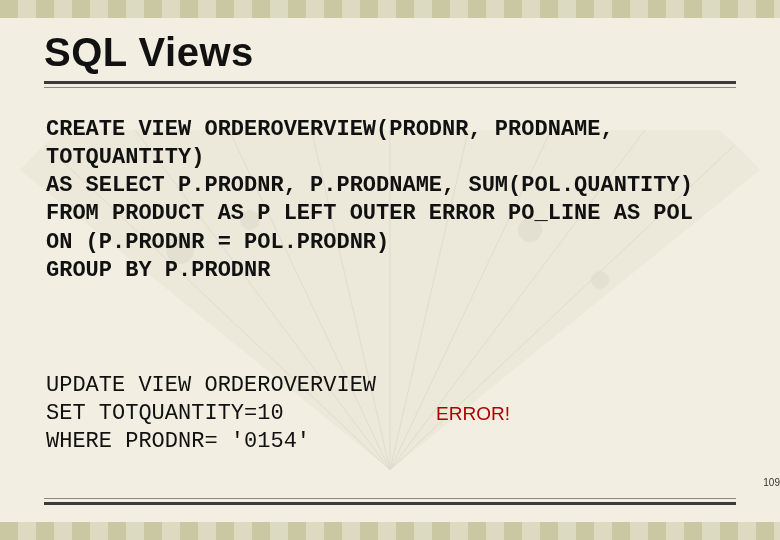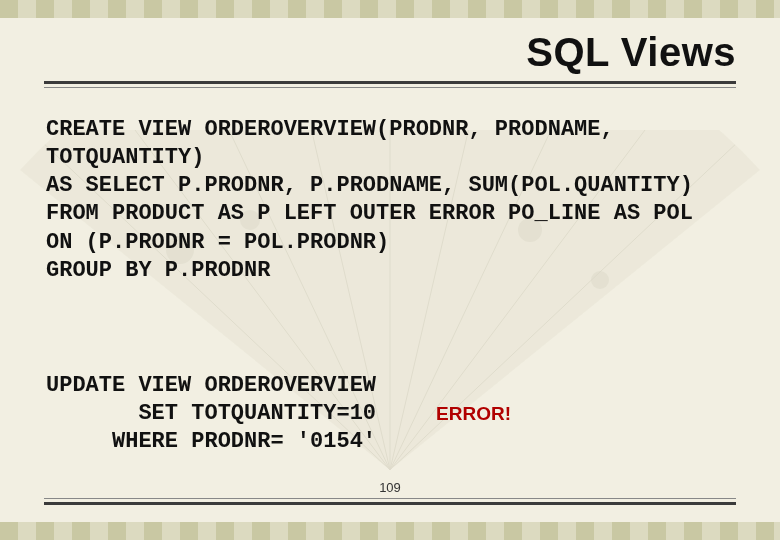--- a/index.html
+++ b/index.html
@@ -38,21 +38,21 @@
     height: 340px;
     pointer-events: none;
     opacity: 0.22;
   }
 
   .title-wrap {
     position: absolute;
     top: 30px;
     left: 44px;
     right: 44px;
-    text-align: right;
+    text-align: left;
   }
   .title-wrap h1 {
     margin: 0 0 6px 0;
     font-size: 40px;
     font-weight: bold;
     color: #111;
     letter-spacing: 0.5px;
   }
   .rule {
     height: 3px;
@@ -83,44 +83,43 @@
     top: 372px;
     display: flex;
     align-items: center;
   }
   .code-block-2 {
     font-family: Consolas, "Courier New", monospace;
     font-size: 22px;
     line-height: 1.28;
     color: #111;
     white-space: pre;
-    font-weight: bold;
+    font-weight: normal;
     flex: 0 0 auto;
-    text-align: right;
   }
   .error-label {
     color: #b10000;
-    font-weight: bold;
+    font-weight: normal;
     font-family: Arial, Helvetica, sans-serif;
     font-size: 19px;
     margin-left: 60px;
   }
 
   .footer-rule-wrap {
     position: absolute;
     left: 44px;
     right: 44px;
     bottom: 32px;
   }
   .page-num {
     position: absolute;
-    bottom: 45px;
+    bottom: 52px;
     width: 100%;
-    text-align: center;
-    font-size: 13px;
+    text-align: right;
+    font-size: 10px;
     color: #333;
   }
 </style>
 </head>
 <body>
 
 <div class="top-bar"></div>
 <div class="bottom-bar"></div>
 
 <svg class="fan-bg" viewBox="0 0 780 340" aria-hidden="true">

